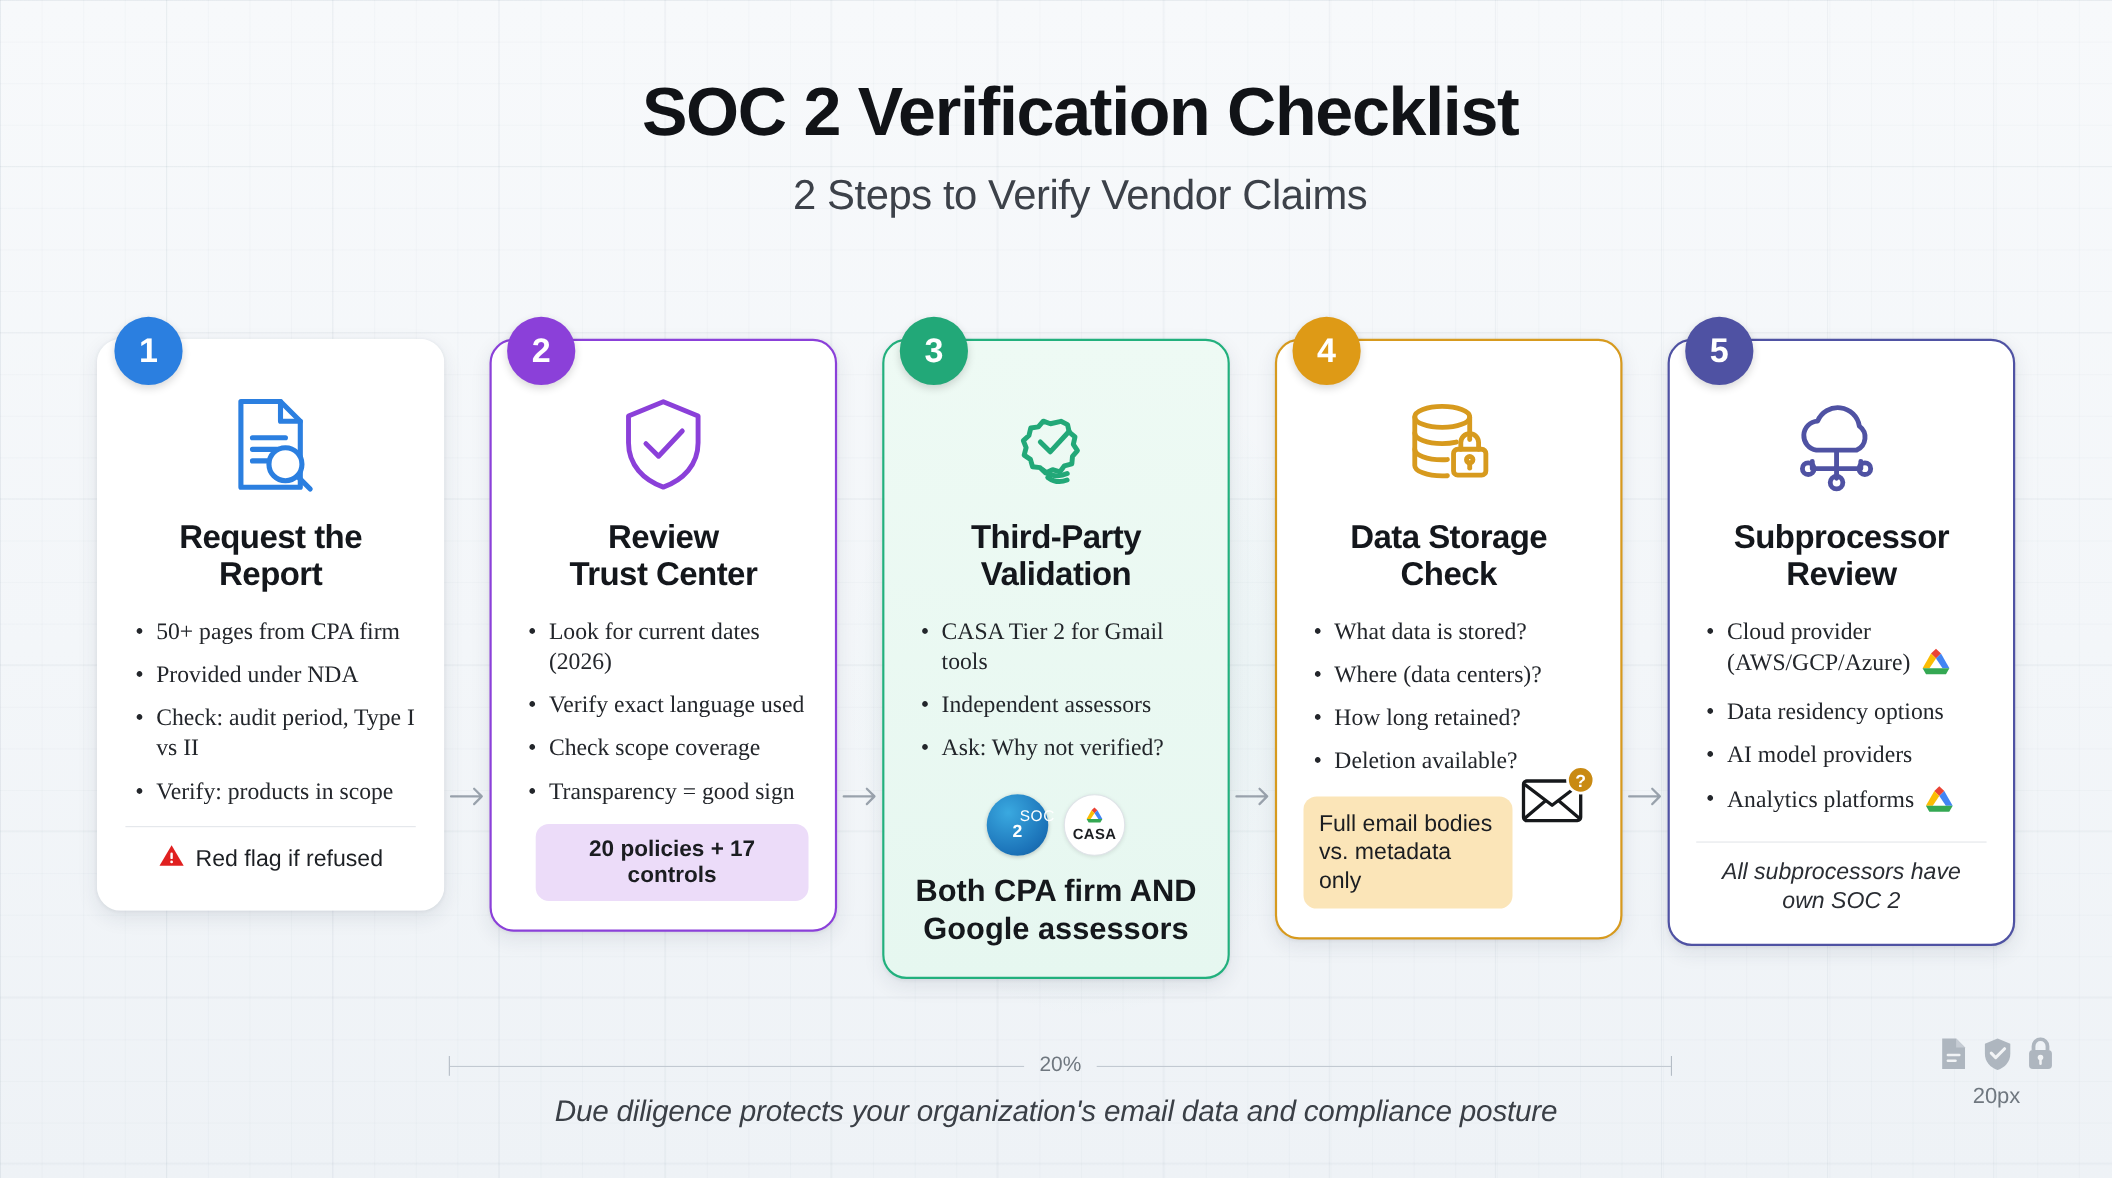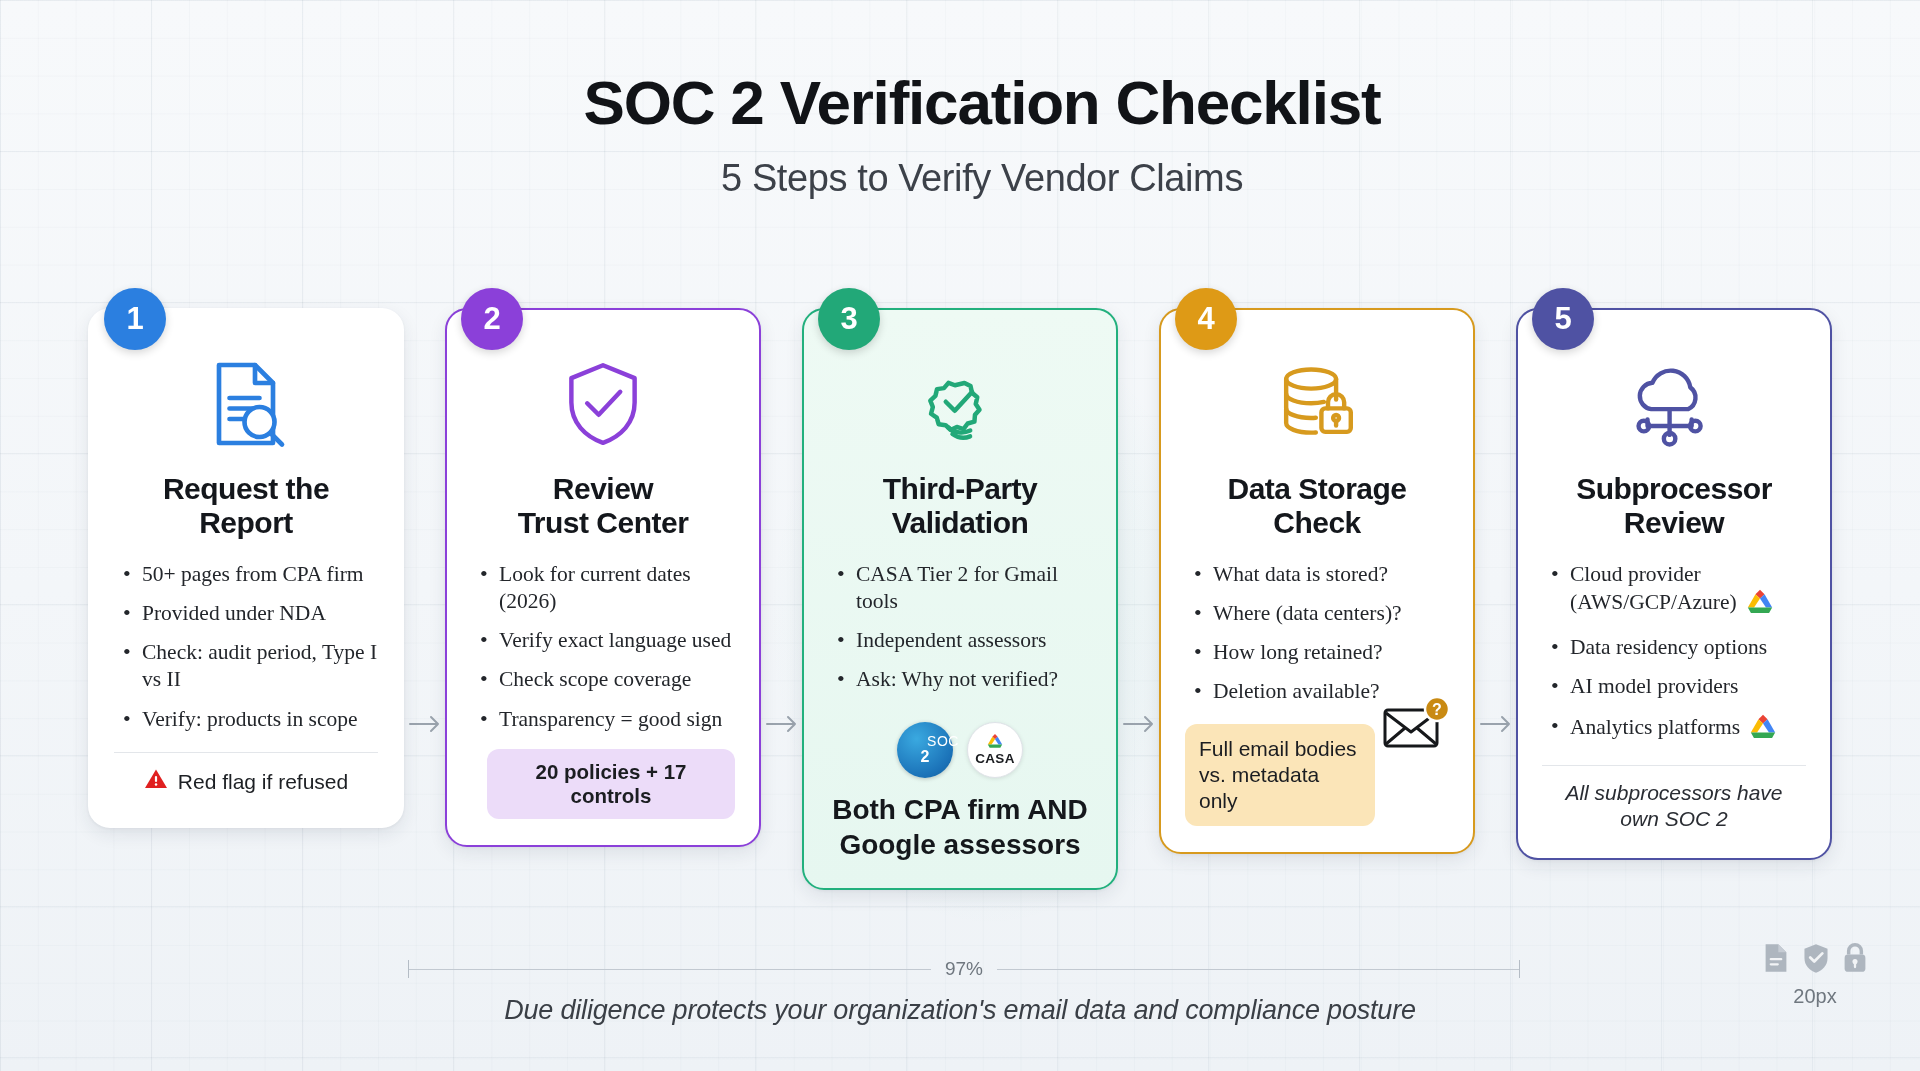--- a/index.html
+++ b/index.html
@@ -140,21 +140,21 @@
   .legend .lbl { font-size:20px; color:#6f777f; margin-top:8px; }
 </style>
 </head>
 <body>
 
 <div id="grid-bg"></div>
 <div id="glow-green"></div>
 
 <div class="header">
   <div class="title">SOC 2 Verification Checklist</div>
-  <div class="subtitle">5 Steps to Verify Vendor Claims</div>
+  <div class="subtitle">2 Steps to Verify Vendor Claims</div>
 </div>
 
 <div class="cards">
 
   <div class="card c1">
     <div class="badge b1">1</div>
     <div class="icon-wrap">
       <svg width="96" height="96" viewBox="0 0 64 64" fill="none" stroke="#2b7fe0" stroke-width="3.1" stroke-linecap="round" stroke-linejoin="round">
         <path d="M14 6h24l12 12v40H14z"></path>
         <path d="M38 6v12h12"></path>
@@ -333,21 +333,21 @@
     <div class="divider"></div>
     <div class="italic-center">All subprocessors have
 own SOC 2</div>
   </div>
 
 </div>
 
 <div class="scale-bar">
   <div class="tick"></div>
   <div class="line"></div>
-  <div class="pct">97%</div>
+  <div class="pct">20%</div>
   <div class="line"></div>
   <div class="tick"></div>
 </div>
 
 <div class="tagline">Due diligence protects your organization's email data and compliance posture</div>
 
 <div class="legend">
   <div class="icons">
     <span>
       <svg width="28" height="30" viewBox="0 0 24 26" fill="#aeb6bf">

